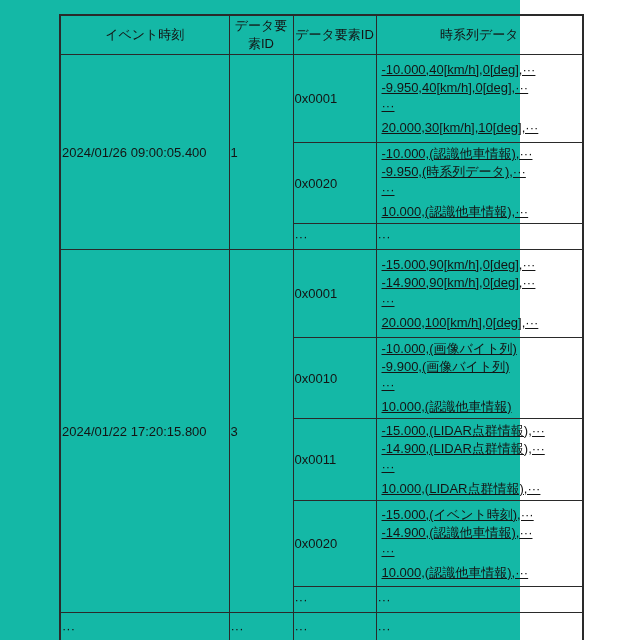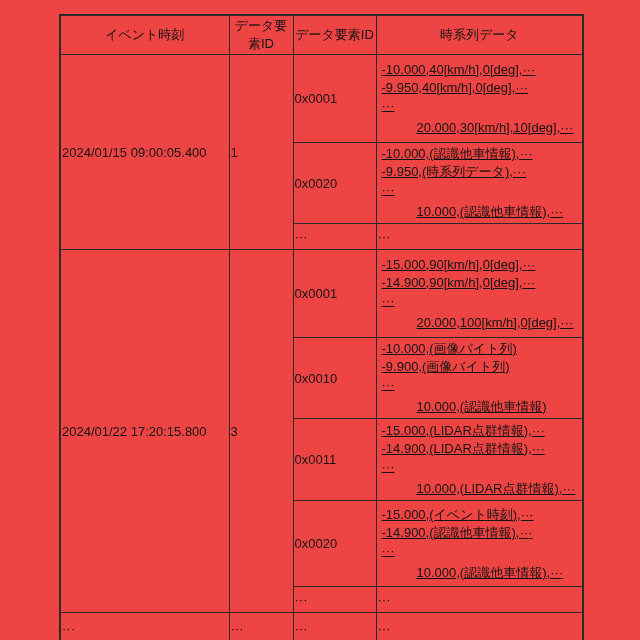--- a/index.html
+++ b/index.html
@@ -2,40 +2,40 @@
 <html><head>
 <meta charset="utf-8">
 <style>
   html, body {
     margin: 0; padding: 0;
     width: 640px; height: 640px;
     background: #ffffff;
     font-family: "Liberation Sans", "DejaVu Sans", sans-serif;
     color: #141414;
   }
-  .page { position: relative; width: 640px; height: 640px; background: #ef4444; }
+  .page { position: relative; width: 520px; height: 640px; background: #14b8a6; }
 
   table.event-table {
     position: absolute; left: 59px; top: 14px;
     width: 523px;
     border-collapse: collapse;
     table-layout: fixed;
     border: 2px solid #2a2a2a;
   }
   th, td {
     border: 1px solid #2a2a2a;
     font-size: 13px;
     font-weight: normal;
     overflow: hidden;
   }
   th { text-align: center; vertical-align: middle; }
   td.center { text-align: left; vertical-align: middle; }
   td.ts { padding: 2px 4px 2px 5px; vertical-align: middle; }
   .tsl { line-height: 18px; white-space: nowrap; text-decoration: underline; }
-  .tsl.last { margin-top: 4px; margin-left: 35px; }
+  .tsl.last { margin-top: 4px; }
 
   tr.rh-head { height: 28px; }
   tr.rh-a    { height: 88px; }
   tr.rh-b    { height: 76px; }
   tr.rh-dots { height: 26px; }
   tr.rh-c    { height: 80px; }
   tr.rh-d    { height: 82px; }
   tr.rh-e    { height: 86px; }
   tr.rh-foot { height: 33px; }
 </style>
@@ -54,21 +54,21 @@
       <tr class="rh-head">
         <th>イベント時刻</th>
         <th>データ要素ID</th>
         <th>データ要素ID</th>
         <th>時系列データ</th>
       </tr>
     </thead>
     <tbody>
 
       <tr class="rh-a">
-        <td rowspan="3" class="center">2024/01/15 09:00:05.400</td>
+        <td rowspan="3" class="center">2024/01/26 09:00:05.400</td>
         <td rowspan="3" class="center">1</td>
         <td class="center">0x0001</td>
         <td class="ts">
           <div class="tsl">-10.000,40[km/h],0[deg],···</div>
           <div class="tsl">-9.950,40[km/h],0[deg],···</div>
           <div class="tsl">···</div>
           <div class="tsl last">20.000,30[km/h],10[deg],···</div>
         </td>
       </tr>
       <tr class="rh-b">

